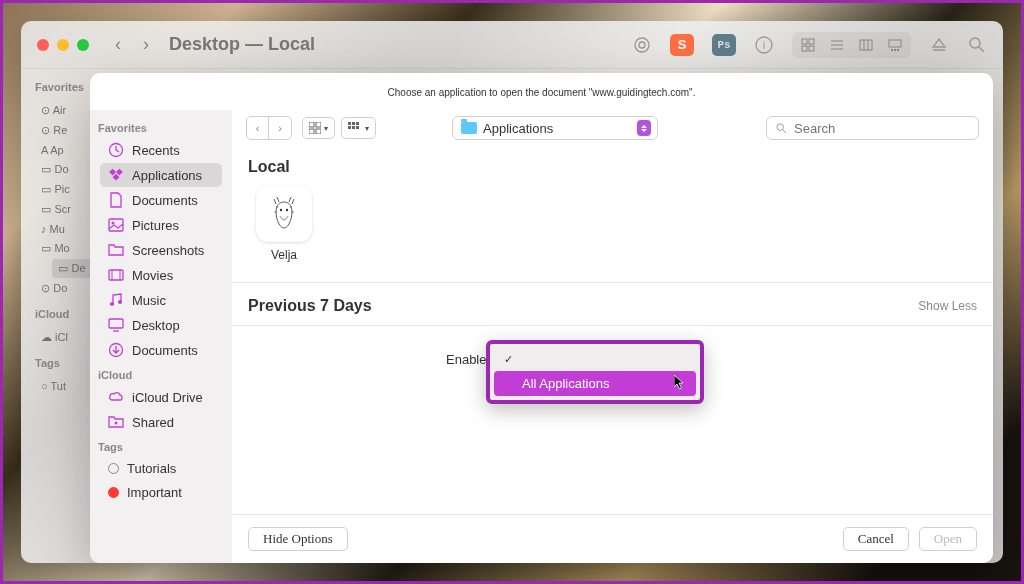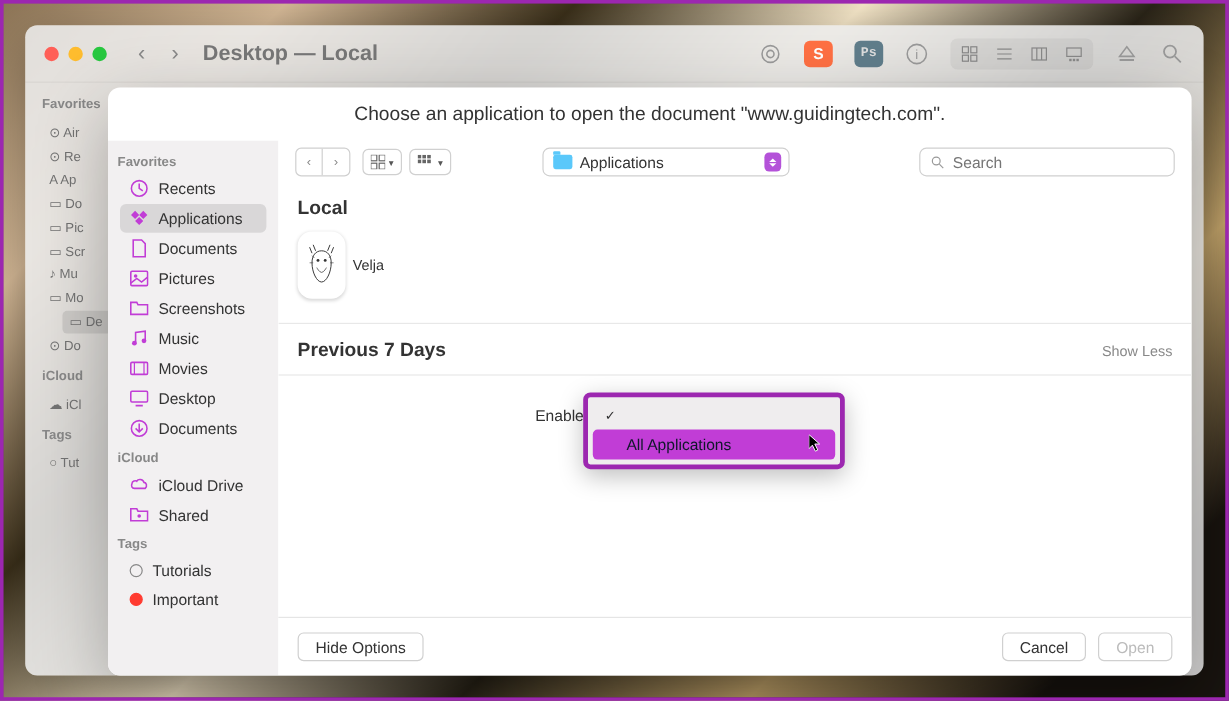--- a/index.html
+++ b/index.html
@@ -22,21 +22,21 @@
 .view-group { display: flex; gap: 1px; background: rgba(150,150,150,0.15); border-radius: 6px; padding: 2px; }
 .view-seg { width: 28px; height: 22px; display: flex; align-items: center; justify-content: center; border-radius: 4px; }
 
 .finder-body { flex: 1; display: flex; }
 .bg-sidebar { width: 72px; padding: 12px 0 0 14px; font-size: 11px; color: #888; }
 .bg-sidebar-header { font-weight: 600; margin-bottom: 8px; }
 .bg-item { display: flex; align-items: center; gap: 6px; padding: 3px 6px; font-size: 11px; color: #737373; margin-bottom: 1px; border-radius: 4px; white-space: nowrap; overflow: hidden; }
 .bg-item.sel { background: rgba(120,120,120,0.2); margin-left: 17px; }
 
 .dialog-overlay { position: absolute; top: 70px; left: 87px; right: 28px; bottom: 18px; background: #fff; border-radius: 10px; box-shadow: 0 20px 60px rgba(0,0,0,0.3); display: flex; flex-direction: column; overflow: hidden; }
-.dialog-header { text-align: center; padding: 14px 0 12px; font-size: 16px; color: #333; }
+.dialog-header { text-align: center; padding: 14px 0 12px; font-size: 10px; color: #333; }
 .dialog-main { flex: 1; display: flex; overflow: hidden; }
 
 .dlg-sidebar { width: 142px; background: #f2f0f1; padding: 6px 0; font-size: 13px; overflow-y: auto; }
 .sb-section { padding: 0 10px; }
 .sb-header { font-size: 11px; color: #888; font-weight: 600; padding: 6px 8px 4px; }
 .sb-item { display: flex; align-items: center; gap: 8px; padding: 4px 8px; border-radius: 5px; color: #333; cursor: default; margin-bottom: 1px; }
 .sb-item.selected { background: rgba(0,0,0,0.1); }
 .sb-icon { width: 16px; height: 16px; display: flex; align-items: center; justify-content: center; }
 .sb-icon svg { width: 16px; height: 16px; }
 .tag-dot { width: 11px; height: 11px; border-radius: 50%; border: 1.5px solid #888; }
@@ -55,37 +55,37 @@
 .loc-text { flex: 1; font-size: 13px; color: #333; }
 .loc-arrows { width: 14px; height: 16px; background: #b452d9; border-radius: 4px; display: flex; flex-direction: column; align-items: center; justify-content: center; }
 .loc-arrows::before { content: ''; border: 3px solid transparent; border-bottom-color: #fff; margin-bottom: 1px; }
 .loc-arrows::after { content: ''; border: 3px solid transparent; border-top-color: #fff; }
 .search-box { flex: 0 0 160px; height: 24px; border: 1px solid #d0d0d0; border-radius: 6px; display: flex; align-items: center; padding: 0 8px; gap: 6px; margin-left: auto; }
 .search-box input { border: none; outline: none; font-size: 13px; flex: 1; background: transparent; }
 
 .content-scroll { flex: 1; overflow-y: auto; position: relative; }
 .section-hdr { font-size: 16px; font-weight: 700; color: #333; padding: 8px 16px 10px; }
 .app-grid { display: flex; gap: 20px; padding: 0 16px 20px; border-bottom: 1px solid #e8e8e8; }
-.app-item { display: flex; align-items: center; gap: 6px; width: 72px; }
+.app-item { display: flex; flex-direction: column; align-items: center; gap: 6px; width: 72px; }
 .app-icon { width: 56px; height: 56px; background: #fff; border-radius: 12px; box-shadow: 0 1px 3px rgba(0,0,0,0.15); display: flex; align-items: center; justify-content: center; font-size: 32px; }
 .app-name { font-size: 12px; color: #333; }
 .section-row { display: flex; align-items: center; justify-content: space-between; padding: 14px 16px 10px; border-bottom: 1px solid #e8e8e8; }
 .show-less { font-size: 12px; color: #888; }
 
 .enable-row { display: flex; align-items: center; justify-content: center; padding: 28px 0 50px; position: relative; }
 .enable-label { font-size: 13px; color: #333; position: absolute; left: 214px; top: 26px;}
 
 .dropdown-menu { position: absolute; left: 254px; top: 14px; background: #efedee; border-radius: 6px; box-shadow: 0 6px 20px rgba(0,0,0,0.25); padding: 4px; width: 218px; border: 4px solid #9c27b0; }
 .dd-item { padding: 5px 10px; font-size: 13px; border-radius: 4px; display: flex; align-items: center; gap: 6px; color: #333; }
-.dd-item.hl { background: #c13dd6; color: #0f172a; align-items: flex-end; }
+.dd-item.hl { background: #c13dd6; color: #ffffff; align-items: flex-end; }
 .dd-check { width: 12px; font-size: 11px; }
 .cursor-arrow { position: absolute; left: 442px; top: 49px; width: 12px; height: 16px; z-index: 10; }
 
 .dlg-footer { display: flex; align-items: center; padding: 12px 16px; gap: 10px; border-top: 1px solid #e5e5e5; }
-.btn { height: 24px; padding: 4px 14px; background: #fff; border: 1px solid #d0d0d0; border-radius: 5px; font-size: 13px; color: #333; display: flex; align-items: center; }
+.btn { height: 24px; padding: 4px 14px; background: #fff; border: 1px solid #d0d0d0; border-radius: 5px; font-size: 13px; color: #333; display: flex; align-items: center; font-family: Liberation Serif, serif; }
 .btn.disabled { color: #bbb; }
 .footer-spacer { flex: 1; }
 
 svg { display: block; }
 </style>
 </head>
 <body>
 
 <div class="finder-window">
   <div class="finder-toolbar">
@@ -226,36 +226,36 @@
             <span class="sb-icon">
               <svg viewBox="0 0 16 16">
                 <path d="M1 3 L6 3 L7 5 L15 5 L15 13 L1 13 Z" fill="none" stroke="#c13dd6" stroke-width="1.3"></path>
               </svg>
             </span>
             <span>Screenshots</span>
           </div>
           <div class="sb-item">
             <span class="sb-icon">
               <svg viewBox="0 0 16 16">
+                <rect x="1" y="3" width="14" height="10" rx="1" fill="none" stroke="#c13dd6" stroke-width="1.3"></rect>
+                <line x1="4" y1="3" x2="4" y2="13" stroke="#c13dd6"></line>
+                <line x1="12" y1="3" x2="12" y2="13" stroke="#c13dd6"></line>
+              </svg>
+            </span>
+            <span>Movies</span>
+          </div>
+          <div class="sb-item">
+            <span class="sb-icon">
+              <svg viewBox="0 0 16 16">
                 <path d="M5 12 L5 3 L13 2 L13 10" fill="none" stroke="#c13dd6" stroke-width="1.3"></path>
                 <circle cx="4" cy="12" r="2" fill="#c13dd6"></circle>
                 <circle cx="12" cy="10" r="2" fill="#c13dd6"></circle>
               </svg>
             </span>
             <span>Music</span>
-          </div>
-          <div class="sb-item">
-            <span class="sb-icon">
-              <svg viewBox="0 0 16 16">
-                <rect x="1" y="3" width="14" height="10" rx="1" fill="none" stroke="#c13dd6" stroke-width="1.3"></rect>
-                <line x1="4" y1="3" x2="4" y2="13" stroke="#c13dd6"></line>
-                <line x1="12" y1="3" x2="12" y2="13" stroke="#c13dd6"></line>
-              </svg>
-            </span>
-            <span>Movies</span>
           </div>
           <div class="sb-item">
             <span class="sb-icon">
               <svg viewBox="0 0 16 16">
                 <rect x="1" y="2" width="14" height="9" rx="1" fill="none" stroke="#c13dd6" stroke-width="1.3"></rect>
                 <line x1="5" y1="14" x2="11" y2="14" stroke="#c13dd6" stroke-width="1.3"></line>
               </svg>
             </span>
             <span>Desktop</span>
           </div>

